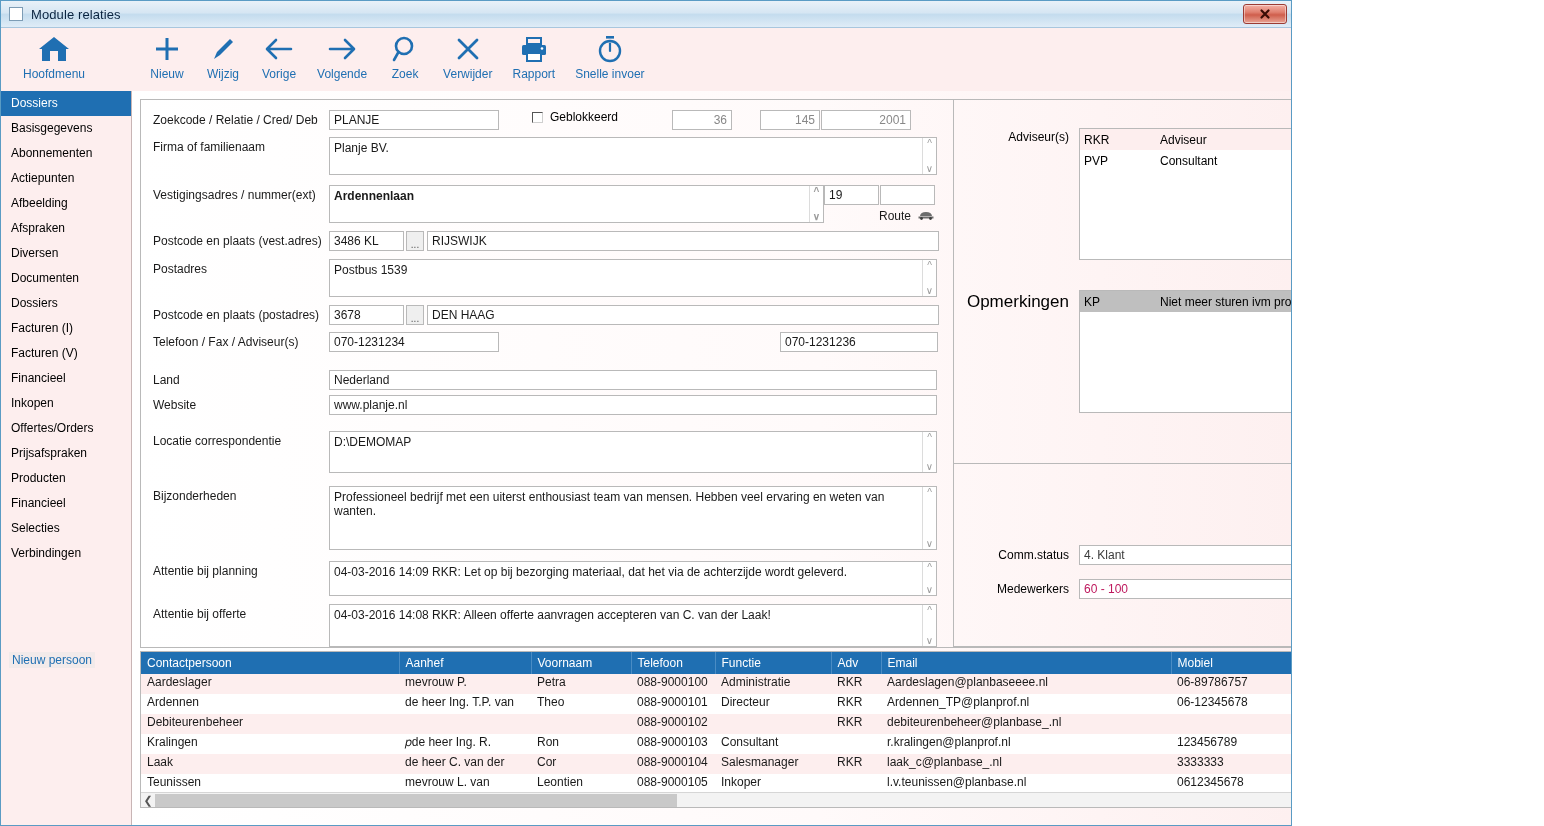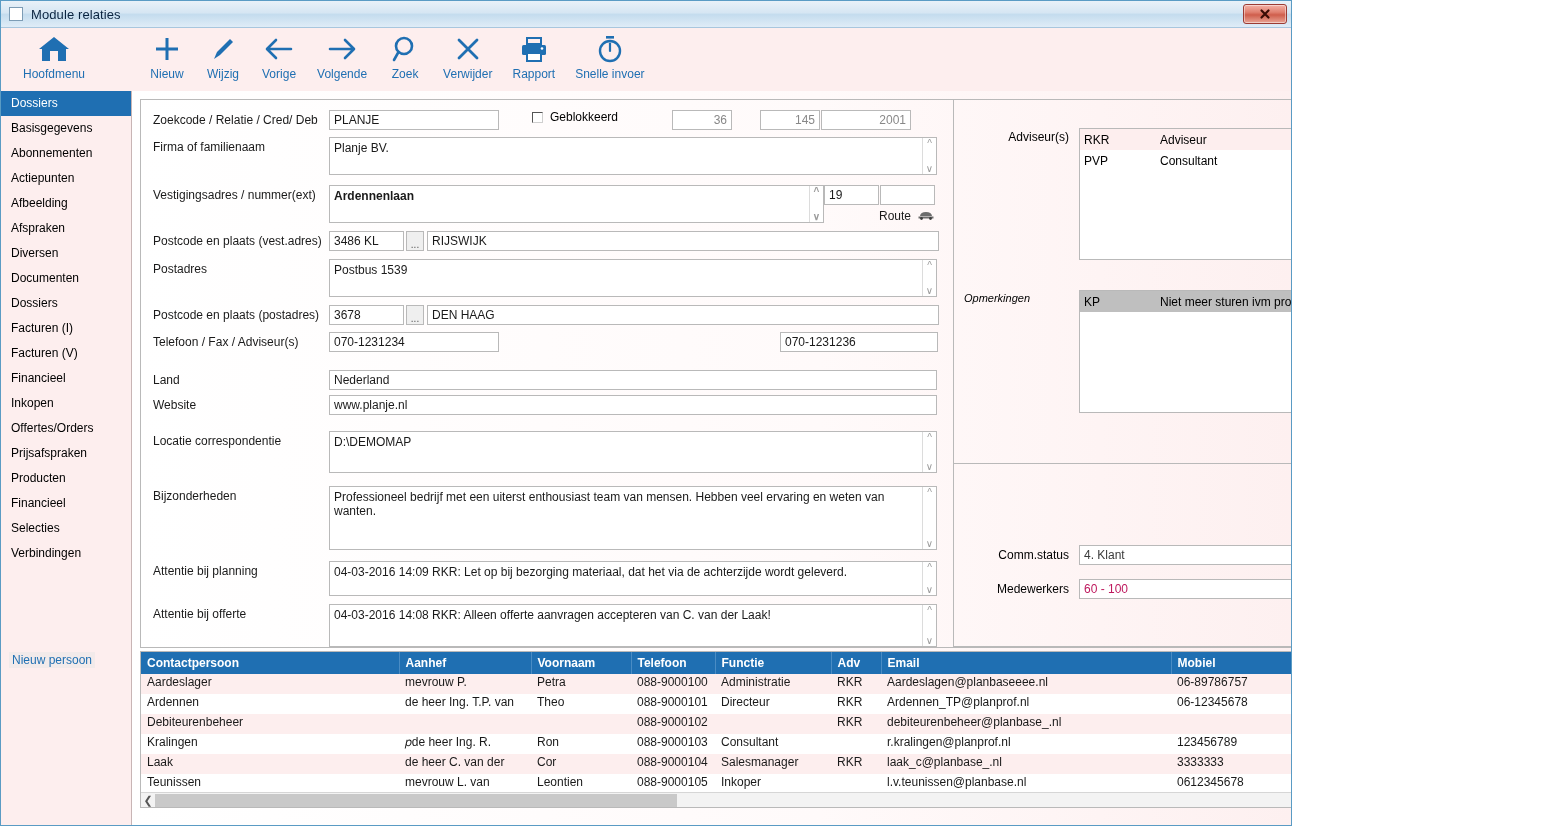--- a/index.html
+++ b/index.html
@@ -220,21 +220,21 @@
   #grid-wrap {
     position:absolute; left:8px; right:8px; top:560px;
     height:157px;
     border:1px solid #b9b9b9;
     background:#ffffff;
     overflow:hidden;
   }
   table.grid { border-collapse:collapse; width:1370px; table-layout:fixed; }
   table.grid th {
     background:#1f6fb2; color:#ffffff;
-    font-weight:bold; font-size:12px;
+    font-weight:normal; font-size:12px;
     text-align:left; height:22px;
     padding:0 0 0 6px;
     border-right:1px solid #4a8cc4;
     white-space:nowrap;
   }
   table.grid td {
     height:20px; font-size:12px; color:#1a1a1a;
     padding:0 0 4px 6px; white-space:nowrap; overflow:hidden;
   }
   table.grid tr.odd td { background:#fdeeee; }
@@ -567,21 +567,21 @@
                   <span>Consultant</span>
                 </div>
                 <div class="lb-scroll">
                   <span class="ar">^</span>
                   <span class="ar">∨</span>
                 </div>
               </div>
             </div>
 
             <div style="display:flex;position:absolute;left:10px;top:190px;">
-              <div style="width:115px;padding-right:10px;font-size:11px;padding-top:2px;font-style:italic;">Opmerkingen</div>
+              <div style="width:115px;text-align:right;padding-right:10px;font-size:17px;padding-top:2px;">Opmerkingen</div>
               <div class="listbox" style="width:272px;height:123px;">
                 <div class="lb-row sel-grey">
                   <span class="c1">KP</span>
                   <span>Niet meer sturen ivm problemen</span>
                 </div>
                 <div class="lb-scroll">
                   <span class="ar">^</span>
                   <span class="ar">∨</span>
                 </div>
               </div>

